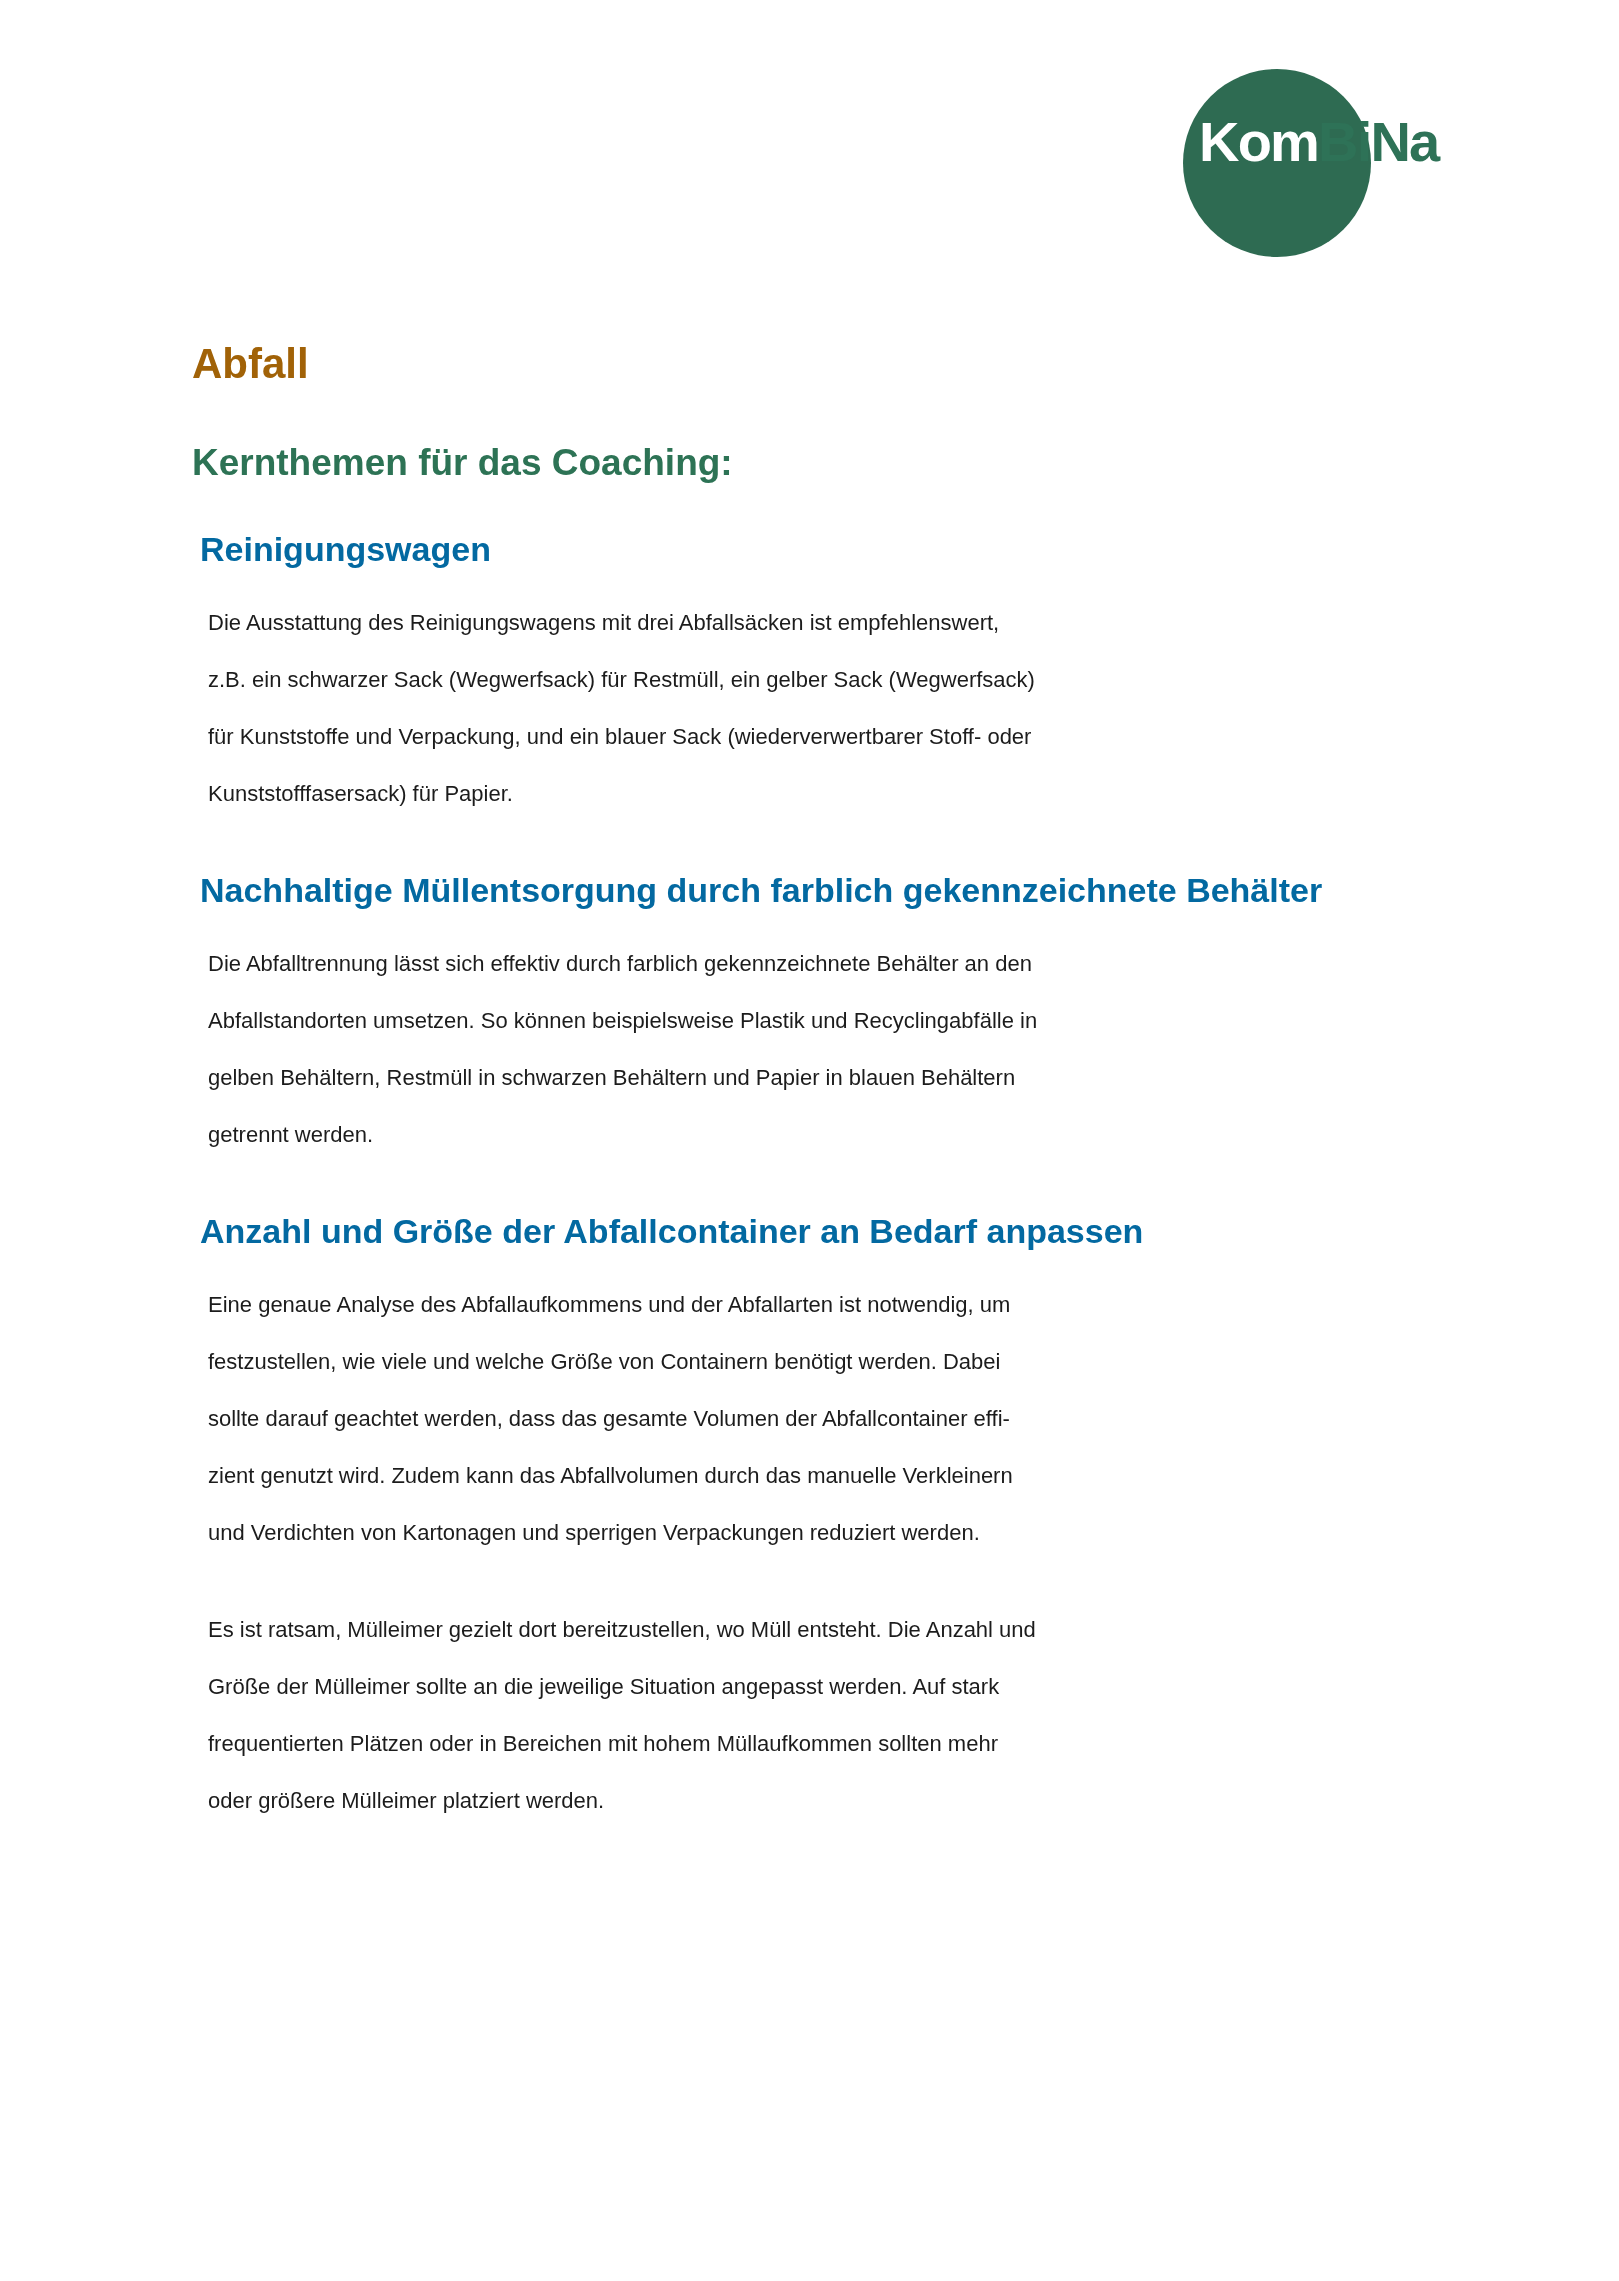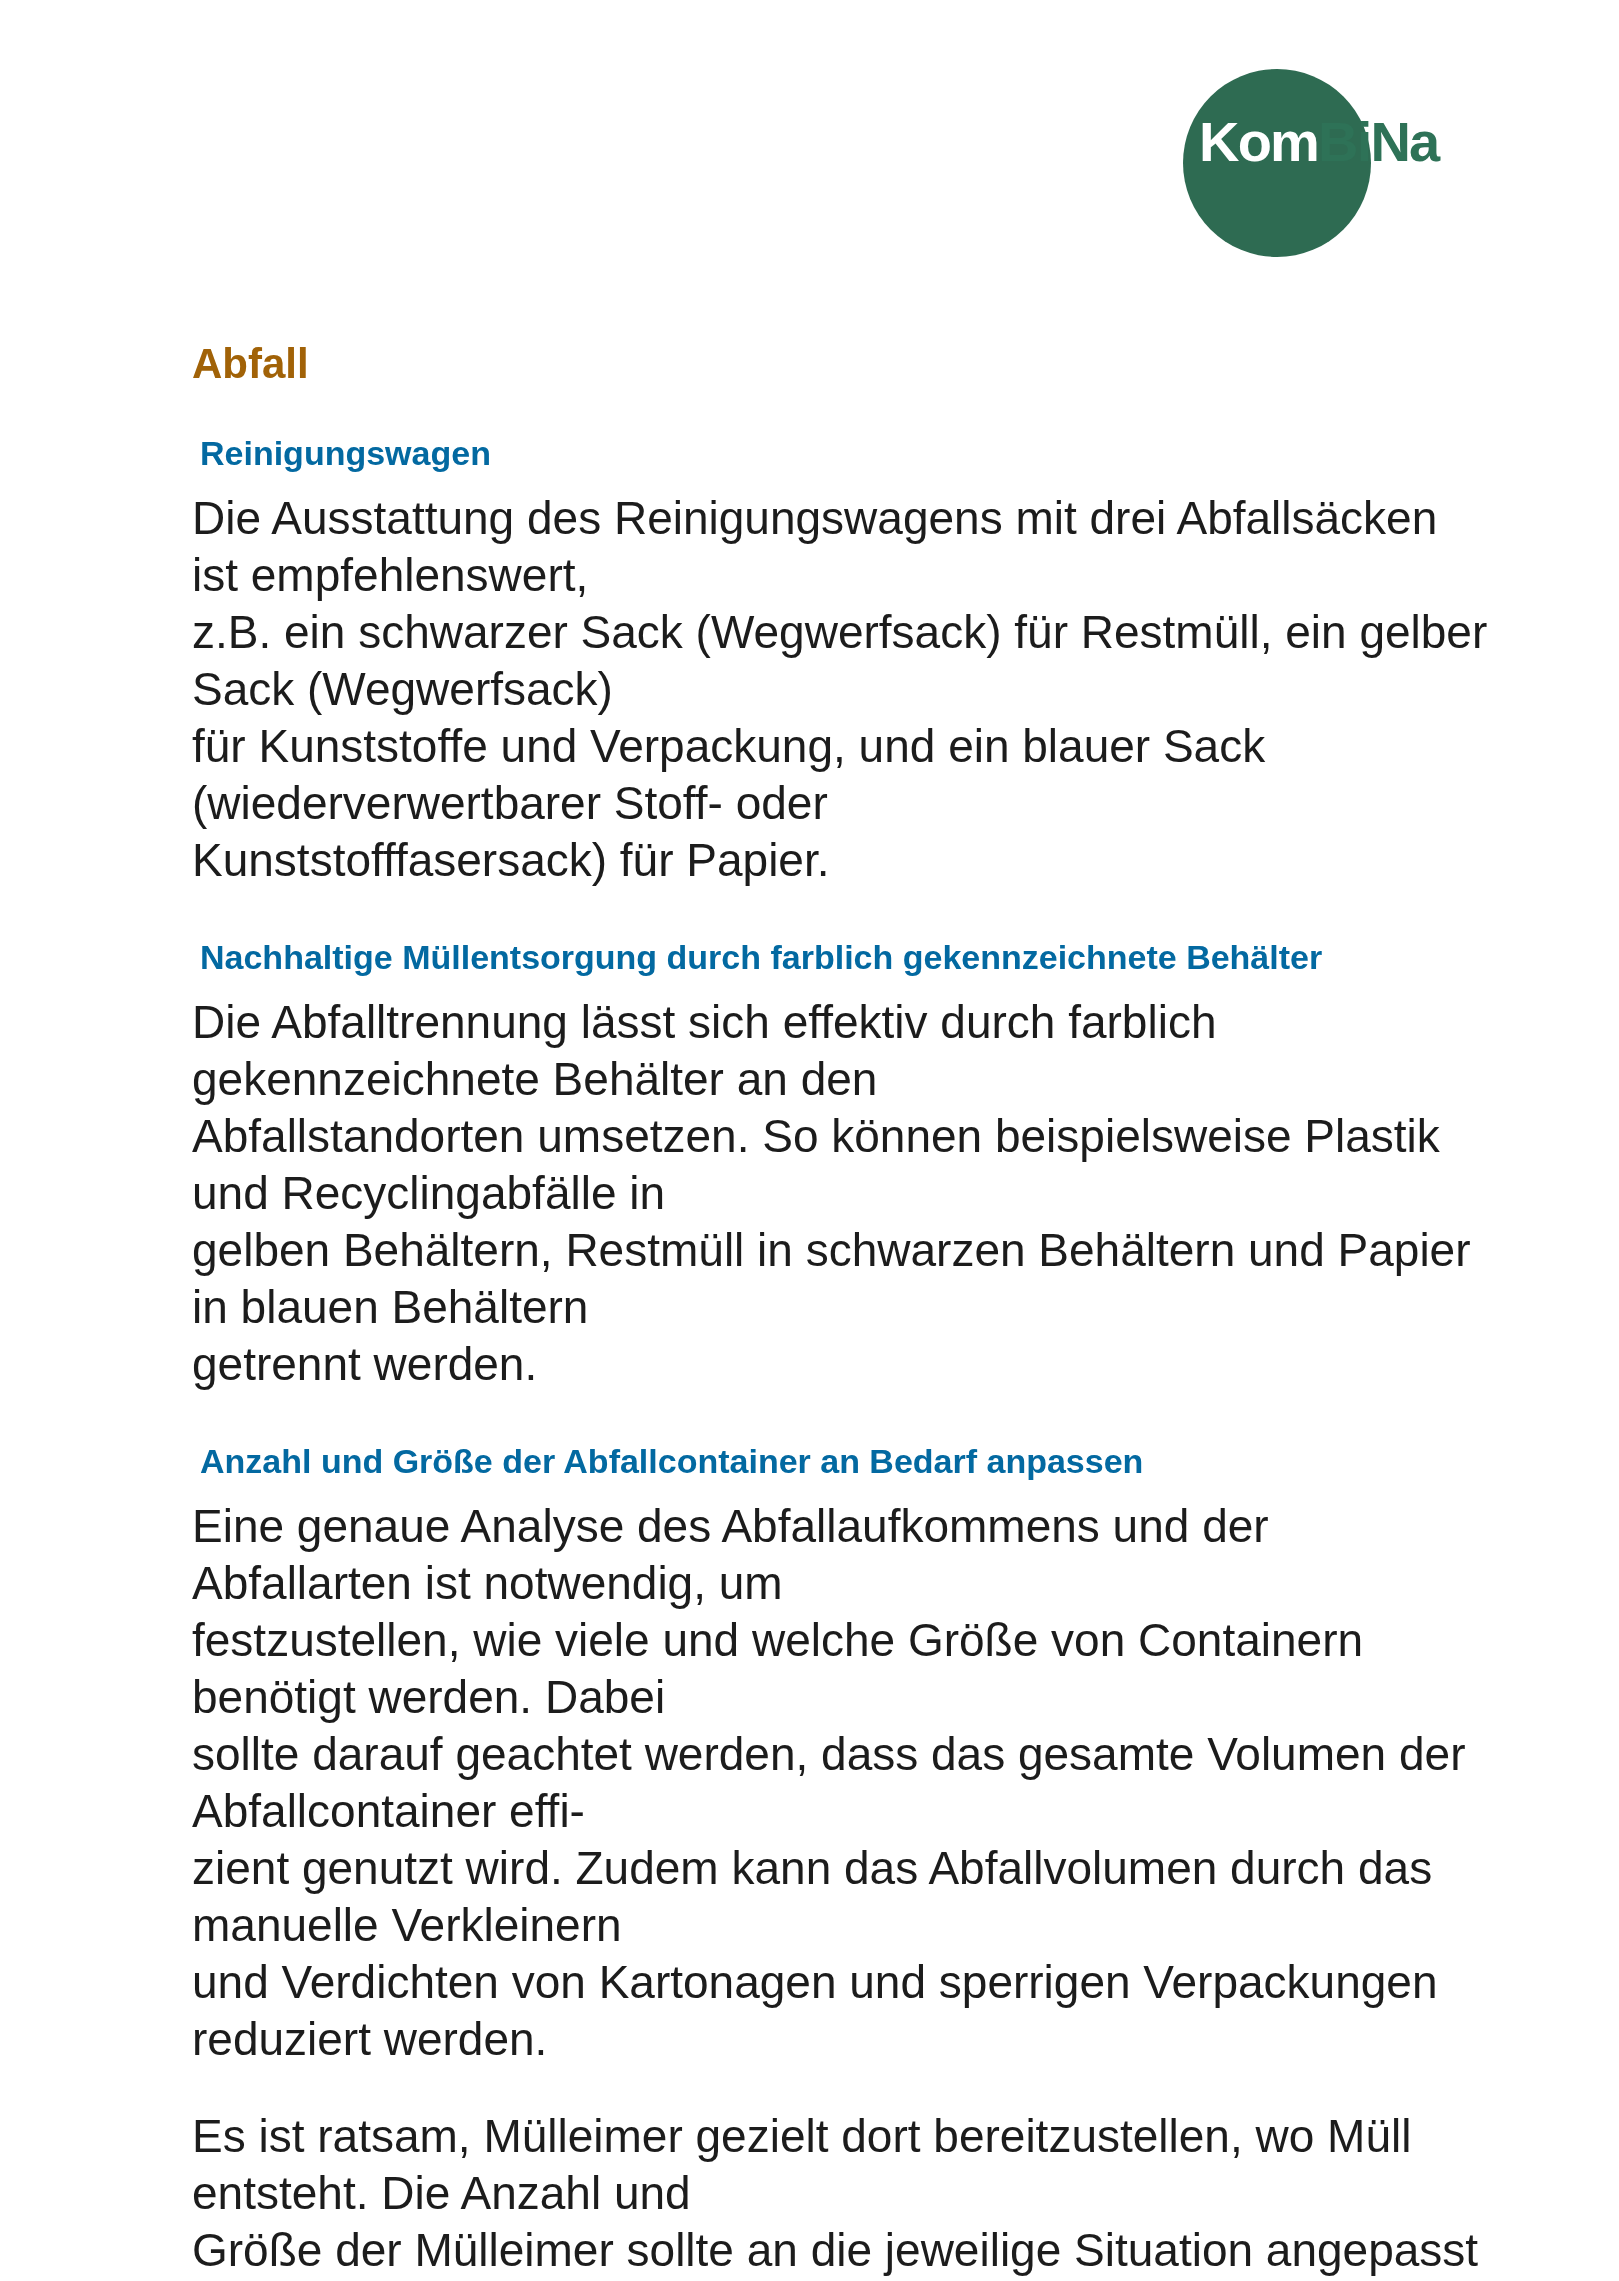--- a/index.html
+++ b/index.html
@@ -71,22 +71,22 @@
   .section { margin-top: 40px; }
   .section:first-of-type { margin-top: 37px; }
   .section-heading {
     margin: 8px;
     font-size: 34px;
     line-height: 57px;
     font-weight: bold;
     color: #0369a1;
   }
   .section-body {
-    margin: 0;
-    font-size: 46px;
+    margin: 16px;
+    font-size: 22px;
     line-height: 57px;
     font-weight: normal;
     color: #1c1c1c;
     white-space: pre-line;
   }
 </style>
 </head>
 <body>
 
 <div class="page">
@@ -95,20 +95,21 @@
     <div class="logo-circle"></div>
     <div class="logo-text">
       <span class="logo-kom">Kom</span><span class="logo-bina">BiNa</span>
     </div>
   </div>
 
   <div class="content">
 
     <h1 class="doc-title">Abfall</h1>
 
+    <h2 class="doc-subtitle">Kernthemen für das Coaching:</h2>
 
     <section class="section">
       <h3 class="section-heading">Reinigungswagen</h3>
       <p class="section-body">Die Ausstattung des Reinigungswagens mit drei Abfallsäcken ist empfehlenswert,
 z.B. ein schwarzer Sack (Wegwerfsack) für Restmüll, ein gelber Sack (Wegwerfsack)
 für Kunststoffe und Verpackung, und ein blauer Sack (wiederverwertbarer Stoff- oder
 Kunststofffasersack) für Papier.</p>
     </section>
 
     <section class="section">

